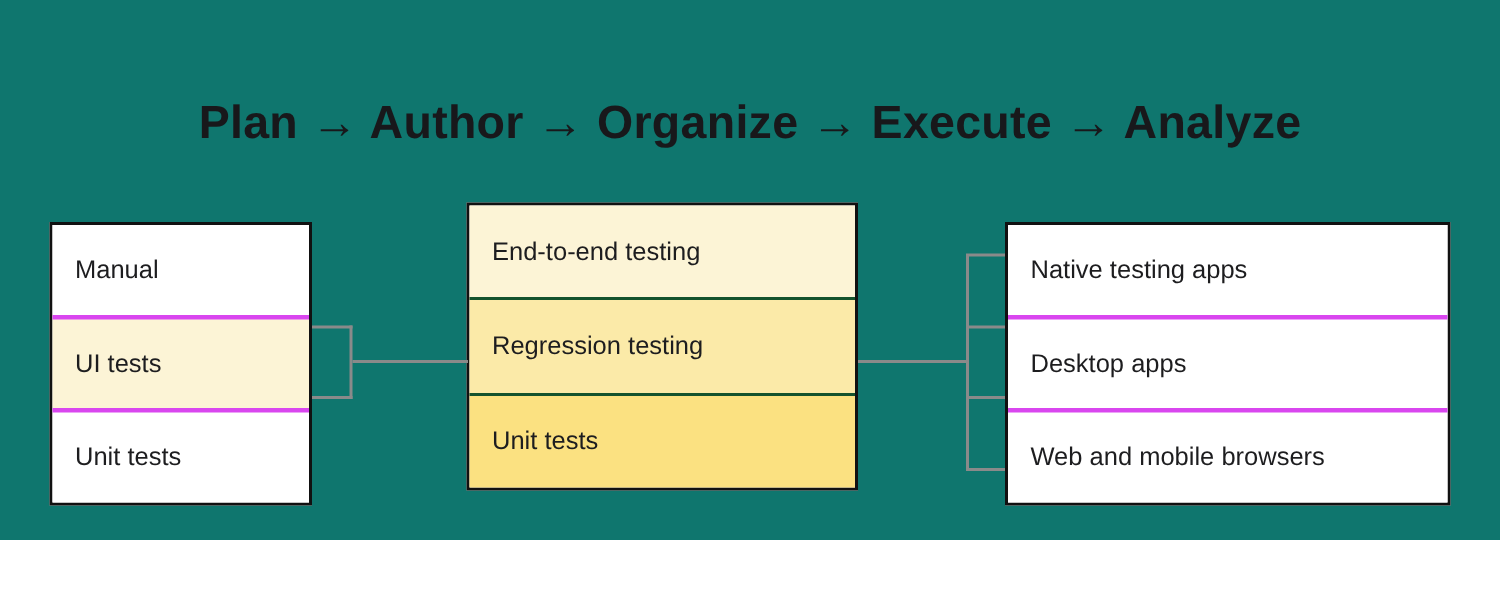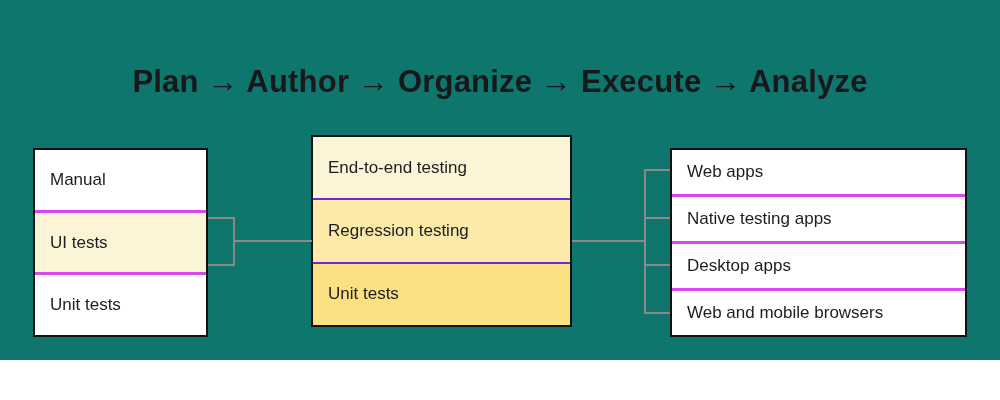--- a/index.html
+++ b/index.html
@@ -45,21 +45,21 @@
     padding-left: 15px;
     font-size: 17px;
     color: #1D1D1F;
     white-space: nowrap;
   }
   .box-left .row + .row,
   .box-right .row + .row {
     border-top: 3px solid #d946ef;
   }
   .box-middle .row + .row {
-    border-top: 2px solid #6d28d9;
+    border-top: 2px solid #14532d;
   }
   .fill-white  { background: #ffffff; }
   .fill-cream  { background: #FCF4D6; }
   .fill-butter { background: #FBEAA8; }
   .fill-golden { background: #FBE181; }
   .connector {
     position: absolute;
     background: #8A8A8A;
   }
 </style>
@@ -76,21 +76,20 @@
     <div class="row fill-white">Unit tests</div>
   </div>
 
   <div class="box box-middle">
     <div class="row fill-cream">End-to-end testing</div>
     <div class="row fill-butter">Regression testing</div>
     <div class="row fill-golden">Unit tests</div>
   </div>
 
   <div class="box box-right">
-    <div class="row fill-white">Web apps</div>
     <div class="row fill-white">Native testing apps</div>
     <div class="row fill-white">Desktop apps</div>
     <div class="row fill-white">Web and mobile browsers</div>
   </div>
 
   <div class="connector" style="left:208px; top:217px; width:27px; height:2px;"></div>
   <div class="connector" style="left:208px; top:264px; width:27px; height:2px;"></div>
   <div class="connector" style="left:233px; top:217px; width:2px; height:49px;"></div>
   <div class="connector" style="left:235px; top:240px; width:77px; height:2px;"></div>
 

